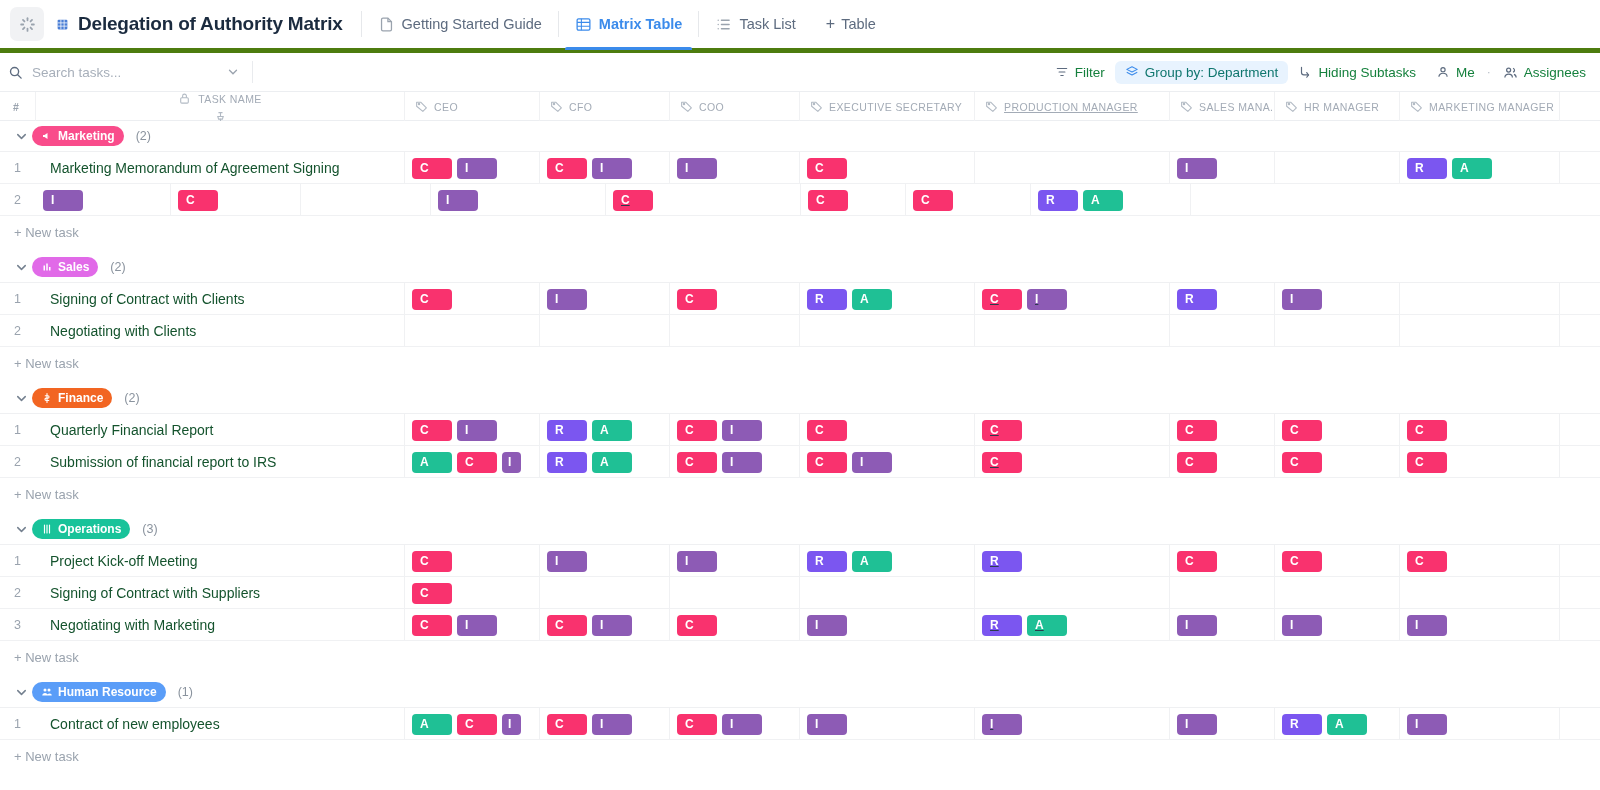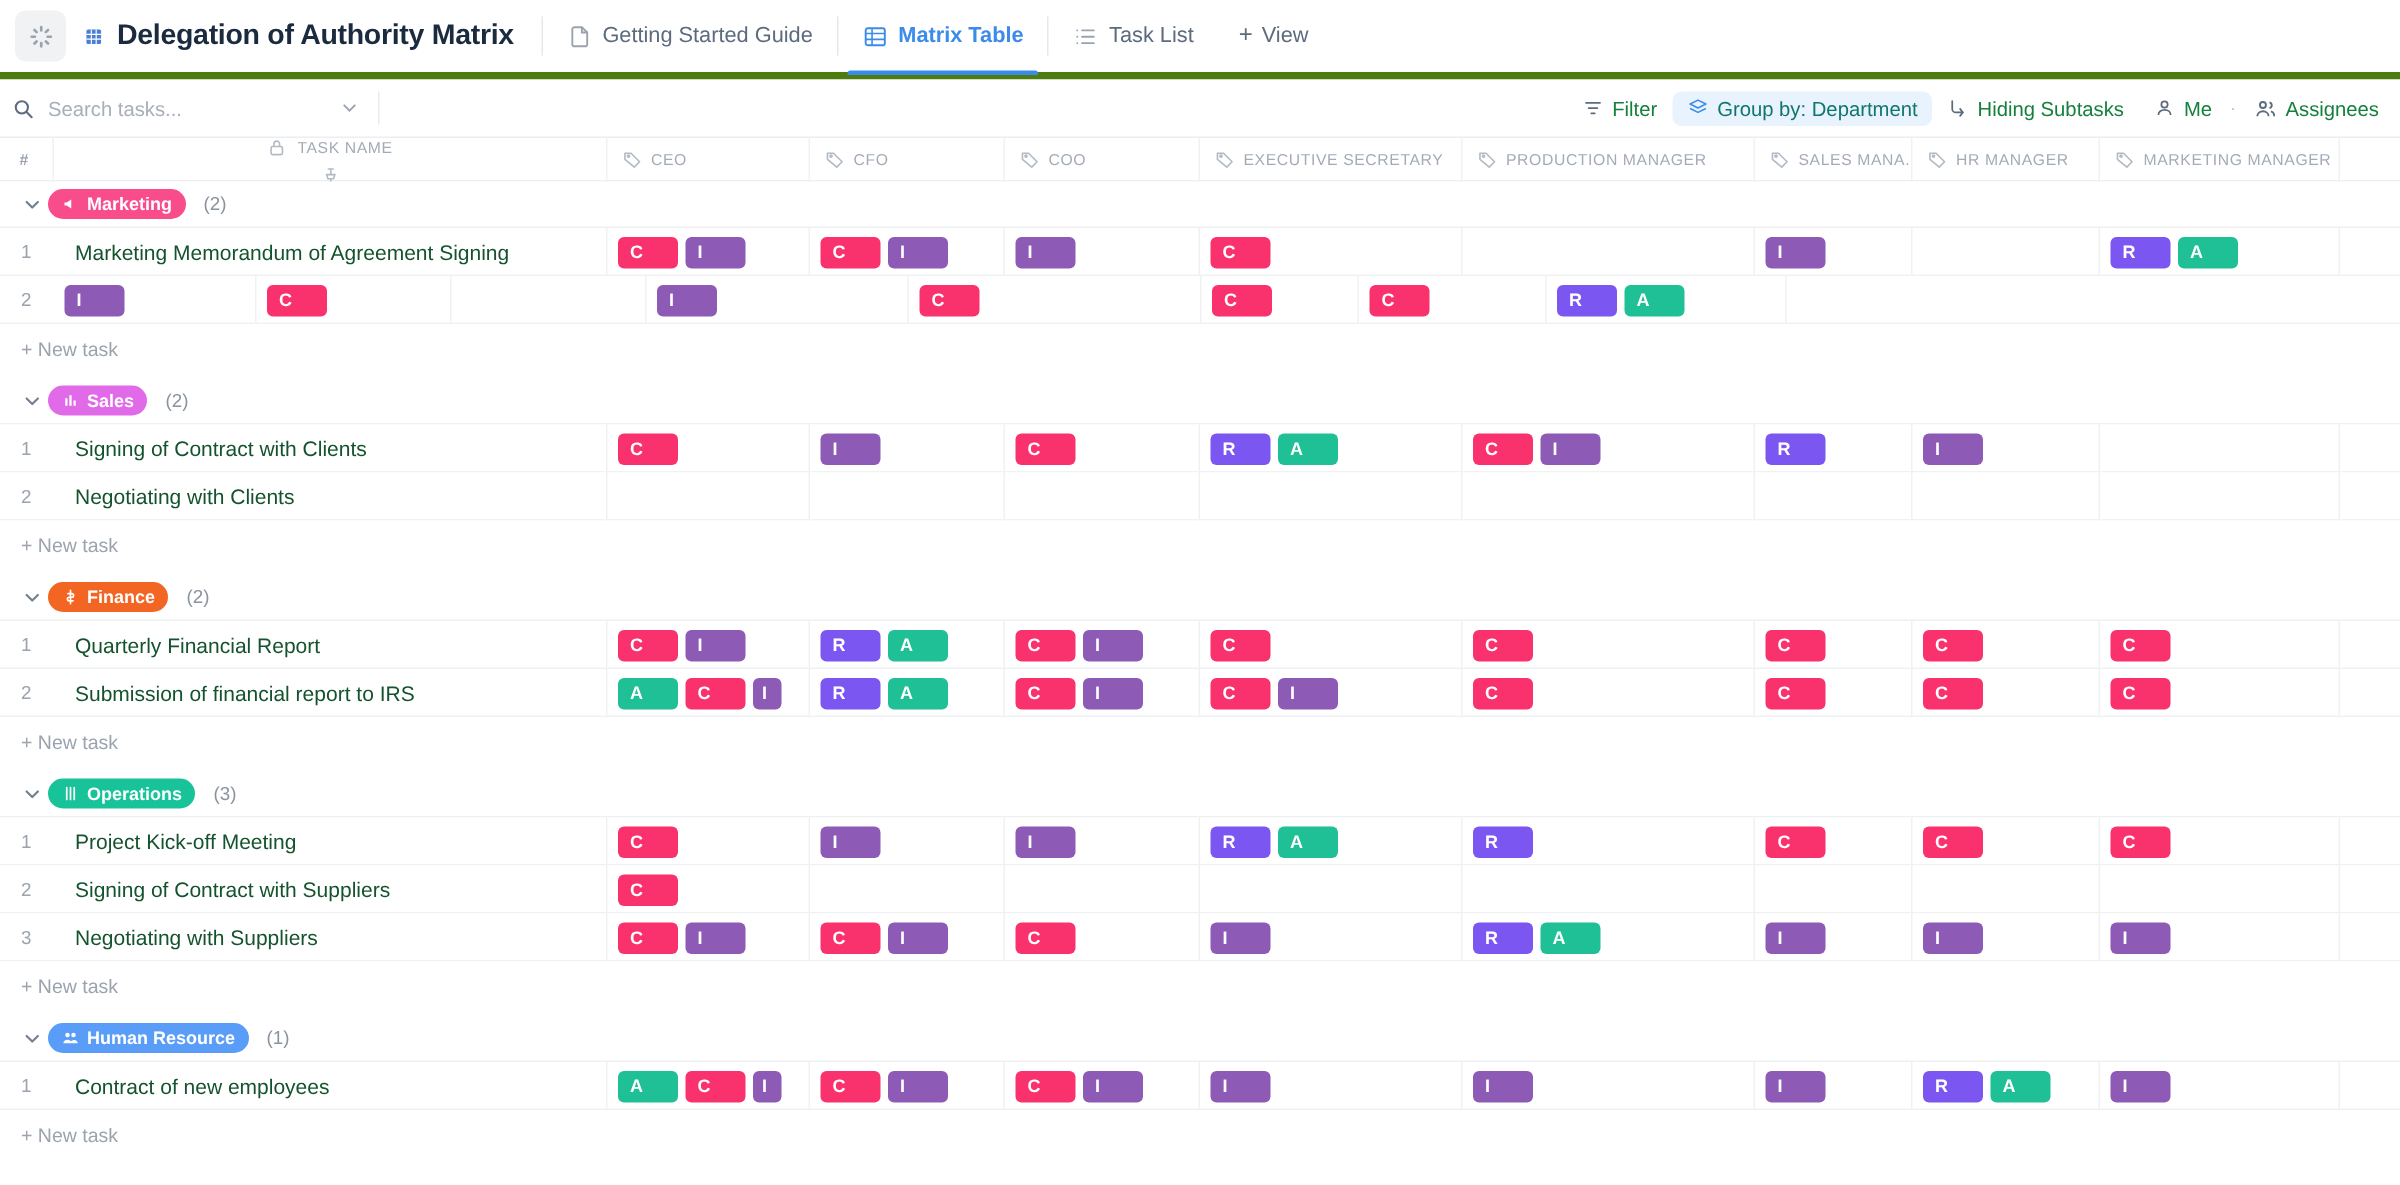--- a/index.html
+++ b/index.html
@@ -87,21 +87,21 @@
 
   
   .grid { width: 1600px; }
   .row { display: flex; width: 1600px; }
 
   .c-num   { width: 36px;  flex: 0 0 36px; }
   .c-name  { width: 369px; flex: 0 0 369px; }
   .c-role  { width: 135px; flex: 0 0 135px; }
   .c-role.w130 { width: 130px; flex: 0 0 130px; }
   .c-role.w175 { width: 175px; flex: 0 0 175px; }
-  .c-role.w195 { width: 195px; flex: 0 0 195px; }
+  .c-role.w195 { width: 195px; flex: 0 0 195px; text-decoration: underline; }
   .c-role.w105 { width: 105px; flex: 0 0 105px; }
   .c-role.w125 { width: 125px; flex: 0 0 125px; }
   .c-role.w160 { width: 160px; flex: 0 0 160px; }
 
   .hrow {
     height: 29px;
     border-bottom: 1px solid #eceef1;
     background: #fff;
     font-size: 10.5px;
     letter-spacing: 0.4px;
@@ -229,21 +229,21 @@
 
   <div class="viewtab">
     <svg class="vicon" viewBox="0 0 24 24" fill="none" stroke="#9aa3ae" stroke-width="1.8" stroke-linecap="round">
       <path d="M9 6h11M9 12h11M9 18h11M4.5 6h.01M4.5 12h.01M4.5 18h.01"></path>
     </svg>
     <span>Task List</span>
   </div>
 
   <div class="addview">
     <span class="plus">+</span>
-    <span>View</span>
+    <span>Table</span>
   </div>
 </div>
 
 <div class="toolbar">
   <div class="search">
     <svg style="width:15px;height:15px" viewBox="0 0 24 24" fill="none" stroke="#5d6b7f" stroke-width="2.2">
       <circle cx="10.5" cy="10.5" r="6.5"></circle>
         <path d="M15.5 15.5 L21 21" stroke-linecap="round"></path>
     </svg>
     <span class="txt">Search tasks...</span>
@@ -631,21 +631,21 @@
         <div class="cell c-role w130"></div>
         <div class="cell c-role w130"></div>
         <div class="cell c-role w175"></div>
         <div class="cell c-role w195"></div>
         <div class="cell c-role w105"></div>
         <div class="cell c-role w125"></div>
         <div class="cell c-role w160"></div>
       </div>
       <div class="row trow">
         <div class="cell num c-num">3</div>
-        <div class="cell name c-name">Negotiating with Suppliers</div>
+        <div class="cell name c-name">Negotiating with Marketing</div>
         <div class="cell c-role">
           <span class="badge" style="background:#f9326e">C</span>
           <span class="badge" style="background:#8d5bb5">I</span>
         </div>
         <div class="cell c-role w130">
           <span class="badge" style="background:#f9326e">C</span>
           <span class="badge" style="background:#8d5bb5">I</span>
         </div>
         <div class="cell c-role w130">
           <span class="badge" style="background:#f9326e">C</span>

